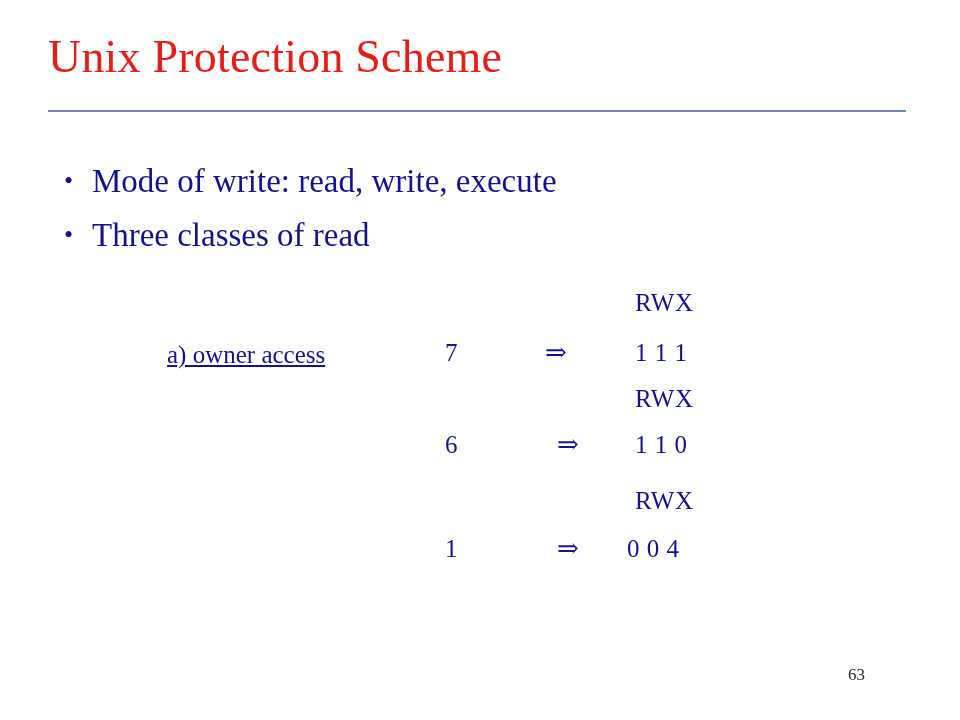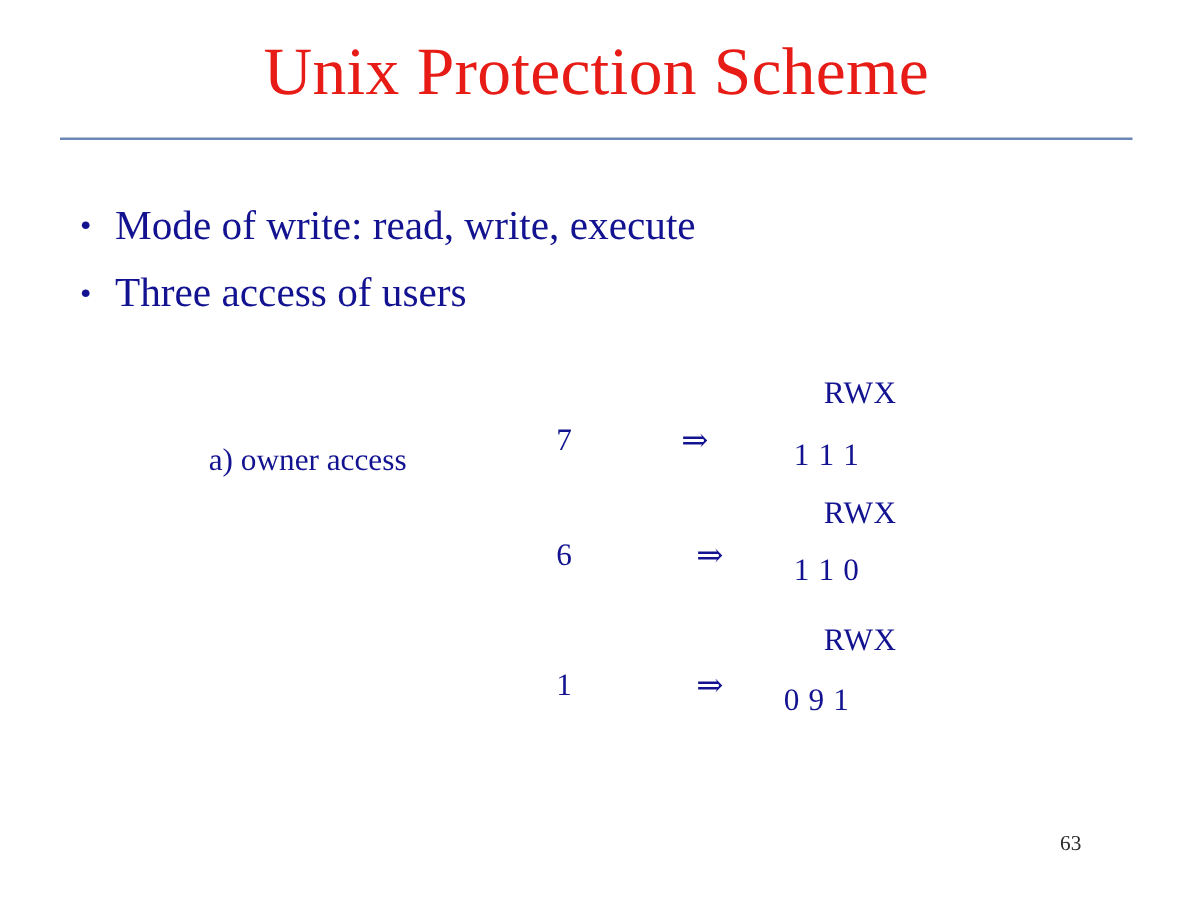--- a/index.html
+++ b/index.html
@@ -21,23 +21,23 @@
     inset: 0;
     background: #ffffff;
   }
 
   
   .slide-title {
     position: absolute;
     left: 48px;
     top: 30px;
     width: 858px;
-    text-align: center;
+    text-align: left;
     color: #e81c16;
-    font-size: 54px;
+    font-size: 46px;
     line-height: 54px;
     font-weight: 400;
     letter-spacing: 0.2px;
     white-space: nowrap;
   }
 
   .title-rule {
     position: absolute;
     left: 48px;
     top: 110px;
@@ -88,51 +88,51 @@
 
   .perm-header {
     position: relative;
     height: 38px;
     line-height: 38px;
     white-space: nowrap;
   }
   .perm-header .rwx {
     position: absolute;
     left: 468px;
-    top: 12px;
+    top: 0;
     letter-spacing: 0.5px;
-    margin-left: 24px;
   }
 
   .perm-row {
     position: relative;
     height: 50px;
     line-height: 50px;
     white-space: nowrap;
   }
   .perm-row .label {
     position: absolute;
     left: 0;
-    top: 16px;
+    top: 2px;
+    text-decoration: underline;
   }
   .perm-row .octal {
     position: absolute;
     left: 278px;
     top: 0;
   }
   .perm-row .arrow {
     position: absolute;
     left: 378px;
     top: 0;
     font-size: 26px;
   }
   .perm-row .bits {
     position: absolute;
     left: 468px;
-    top: 12px;
+    top: 0;
     letter-spacing: 0.5px;
     font-family: Liberation Serif, serif;
   }
 
   
   .group-a .perm-header { height: 50px; line-height: 50px; }
   .group-b { margin-top: 0px; }
   .group-b .perm-header { height: 42px; line-height: 42px; }
   .group-b .perm-row .arrow { left: 390px; }
   .group-c { margin-top: 8px; }
@@ -161,21 +161,21 @@
 
   <div class="bullets">
 
     <div class="bullet-row">
       <span class="bullet-marker">•</span>
       <span class="bullet-text">Mode of write:  read, write, execute</span>
     </div>
 
     <div class="bullet-row">
       <span class="bullet-marker">•</span>
-      <span class="bullet-text">Three access of users</span>
+      <span class="bullet-text">Three classes of read</span>
     </div>
 
   </div>
 
   <div class="perm-table">
 
     <div class="perm-group group-a">
       <div class="perm-header">
         <span class="rwx">RWX</span>
       </div>
@@ -198,21 +198,21 @@
       </div>
     </div>
 
     <div class="perm-group group-c">
       <div class="perm-header">
         <span class="rwx">RWX</span>
       </div>
       <div class="perm-row">
         <span class="octal">1</span>
         <span class="arrow">⇒</span>
-        <span class="bits">0 9 1</span>
+        <span class="bits">0 0 4</span>
       </div>
     </div>
 
   </div>
 
   <div class="page-number">63</div>
 
 </div>
 
 </body></html>

